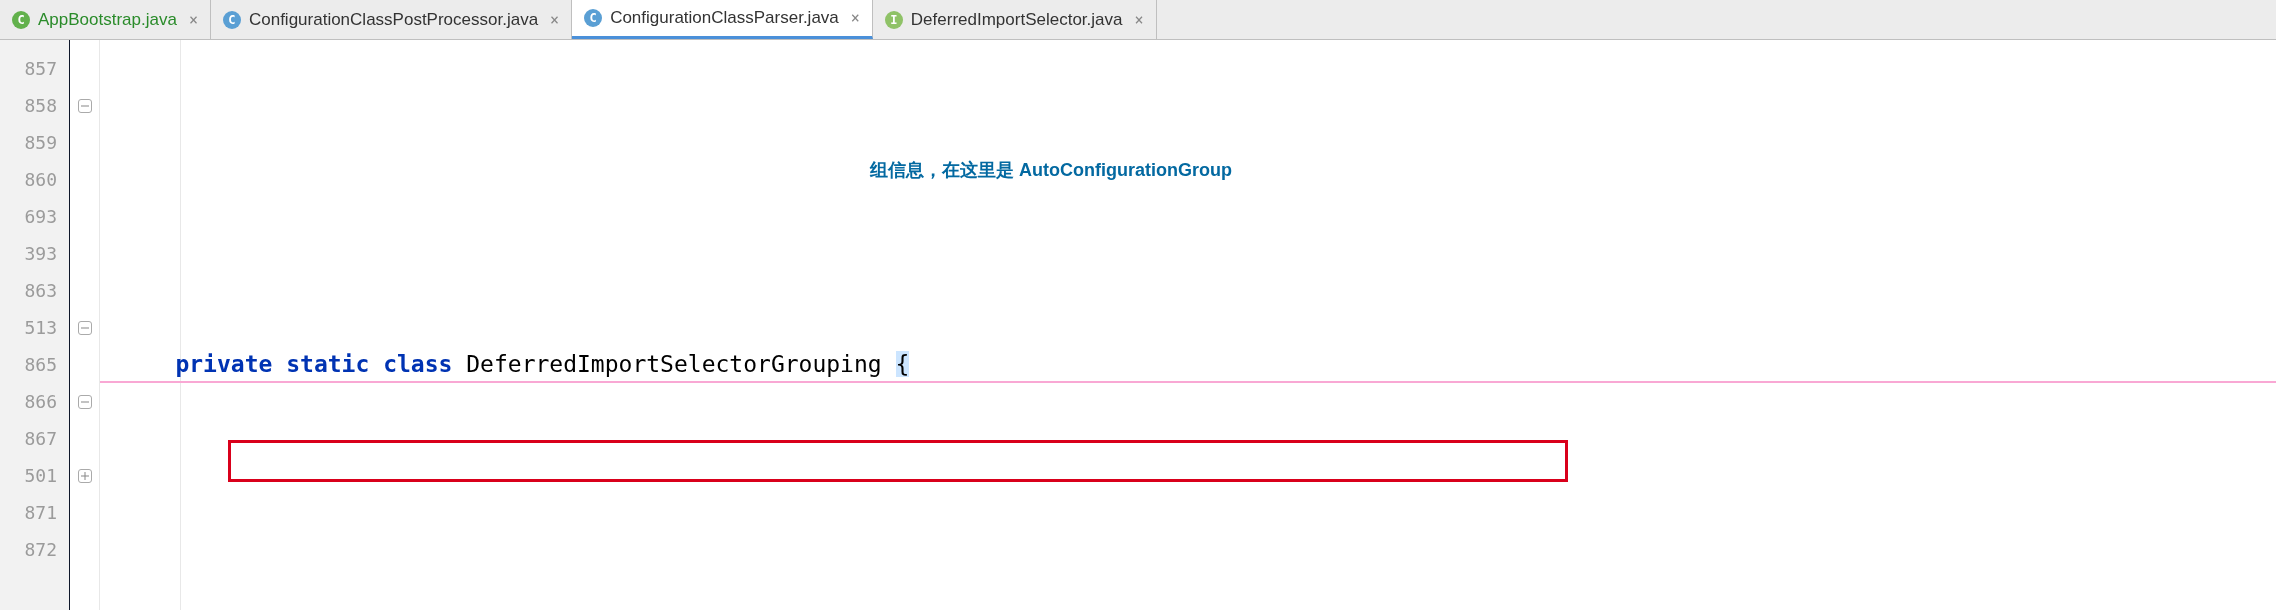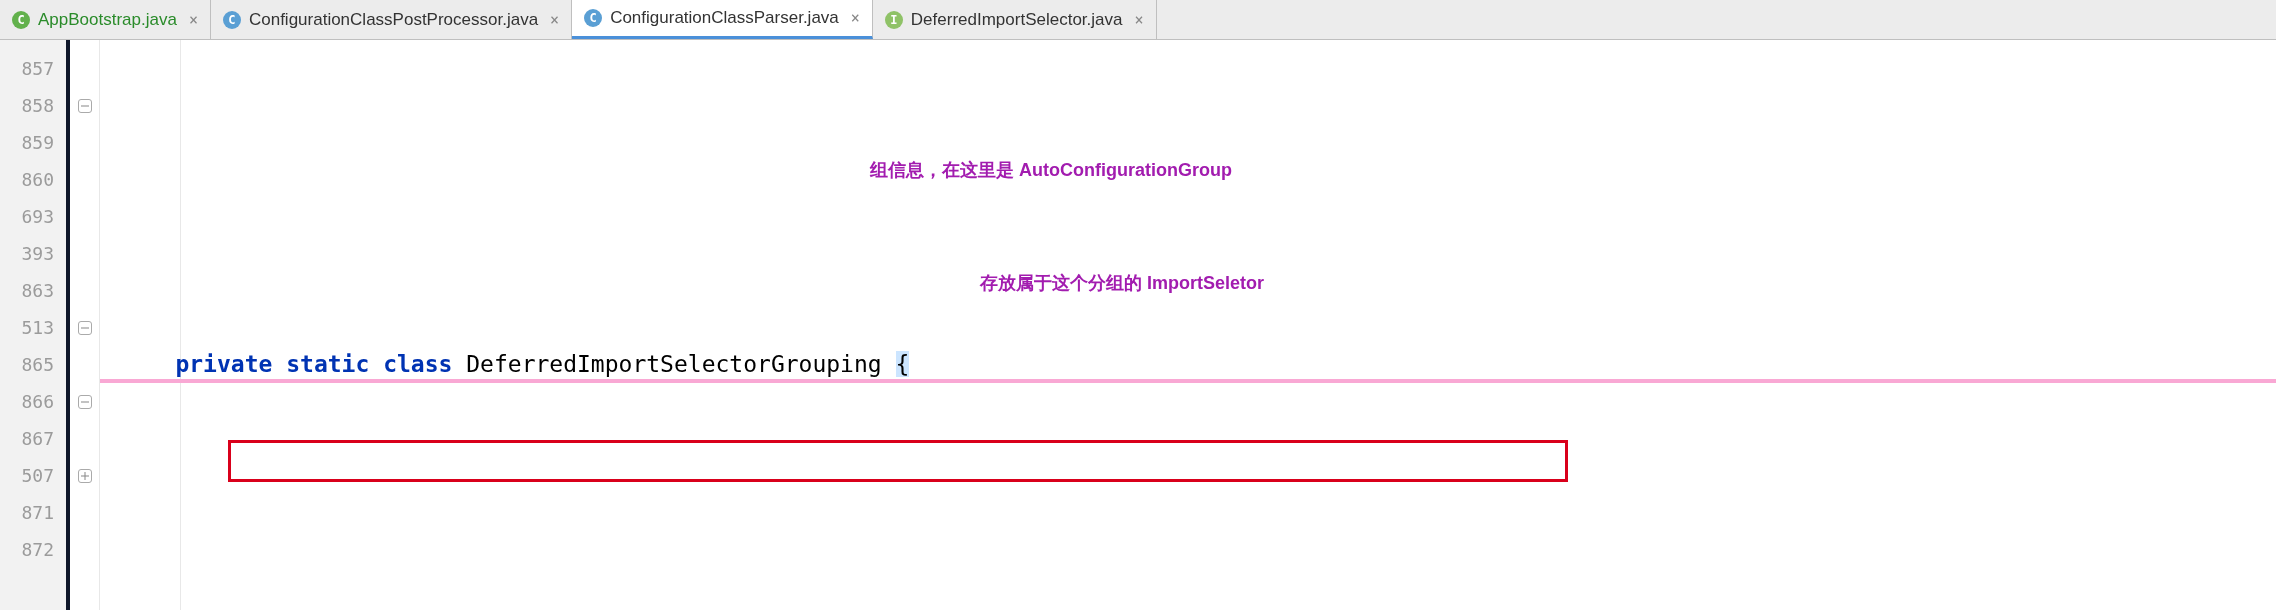--- a/index.html
+++ b/index.html
@@ -67,21 +67,21 @@
       height: calc(100% - 40px);
     }
     .gutter {
       width: 70px;
       background: #f2f2f2;
       text-align: right;
       padding-top: 10px;
       color: #9b9b9b;
       font-size: 18px;
       line-height: 37px;
-      border-right: 4px solid #0f172a;
+      border-right: 1px solid #0f172a;
     }
     .gutter div { padding-right: 12px; }
     
     .fold-gutter {
       width: 30px;
       background: #ffffff;
       border-right: 1px solid #e8e8e8;
       padding-top: 10px;
       display: flex;
       flex-direction: column;
@@ -135,32 +135,32 @@
       white-space: pre;
       line-height: 37px;
       font-size: 23px;
     }
     .code-line {
       height: 37px;
       padding-left: 20px;
       position: relative;
     }
     .code-line.hr-line {
-      border-bottom: 4px solid #f9a8d4;
+      border-bottom: 2px solid #f9a8d4;
     }
     
     
     .kw { color: #0033b3; font-weight: bold; }
     .type { color: #000000; }
     .caret-hl { background: #cce5ff; }
     
     
     .annot {
       position: absolute;
-      color: #a21caf;
+      color: #0369a1;
       font-family: Arial, "Microsoft YaHei", sans-serif;
       font-size: 18px;
       font-weight: bold;
     }
     
     .red-box {
       position: absolute;
       border: 3px solid #d9001b;
       pointer-events: none;
     }
@@ -206,21 +206,21 @@
     <div>858</div>
     <div>859</div>
     <div>860</div>
     <div>693</div>
     <div>393</div>
     <div>863</div>
     <div>513</div>
     <div>865</div>
     <div>866</div>
     <div>867</div>
-    <div>507</div>
+    <div>501</div>
     <div>871</div>
     <div>872</div>
   </div>
 
   <div class="fold-gutter">
     <div class="fold-mark"></div>
     <div class="fold-mark">
         <div class="fold-minus"></div>
       </div>
     <div class="fold-mark"></div>
@@ -269,17 +269,16 @@
     
     
     
     
     
     
     
     
     
     <div class="annot" style="left:770px;top:112px">组信息，在这里是 AutoConfigurationGroup</div>
-    <div class="annot" style="left:880px;top:225px">存放属于这个分组的 ImportSeletor</div>
     
     <div class="red-box" style="left:128px;top:400px;width:1340px;height:42px"></div>
   </div>
 </div>
 
 </body></html>

